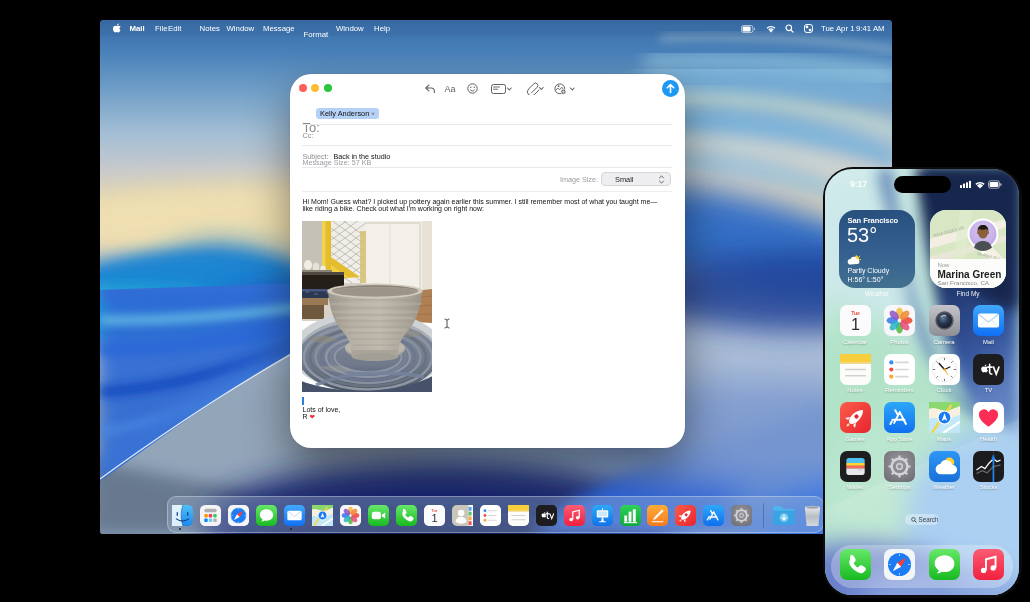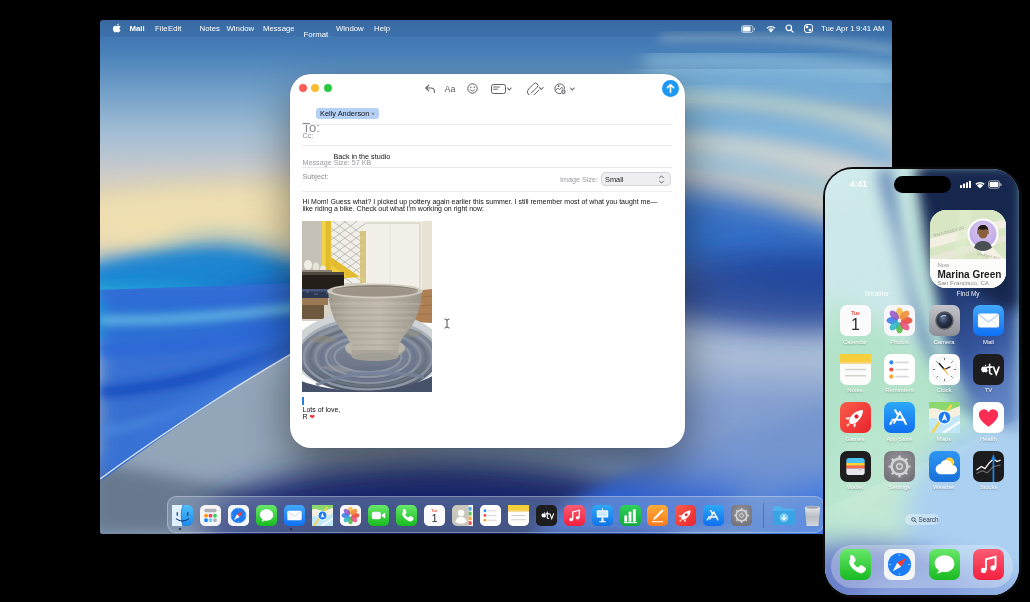--- a/index.html
+++ b/index.html
@@ -170,27 +170,27 @@
       <svg width="17" height="17" viewBox="0 0 17 17">
           <path d="M8.5 12.5 V5 M5.3 7.8 L8.5 4.6 L11.7 7.8" fill="none" stroke="#fff" stroke-width="1.6" stroke-linecap="round" stroke-linejoin="round"></path>
         </svg>
     </div>
 
     <div class="abs" style="left:13px;top:46px;font-size:13px;color:#8a8a8e;">To:</div>
     <div class="abs" style="left:26.5px;top:34px;height:11px;background:#b5d1f6;border-radius:3px;font-size:7.4px;color:#111;line-height:11px;padding:0 4px;">Kelly Anderson <span style="font-size:6px;color:#444;">˅</span></div>
     <div class="abs" style="left:12.5px;top:49.5px;width:369.5px;height:1px;background:#e9e9eb;"></div>
     <div class="abs" style="left:13px;top:57px;font-size:7.2px;color:#8a8a8e;">Cc:</div>
     <div class="abs" style="left:12.5px;top:71px;width:369.5px;height:1px;background:#e9e9eb;"></div>
-    <div class="abs" style="left:13px;top:77.5px;font-size:7.2px;color:#8a8a8e;margin-top:20px;">Subject:</div>
+    <div class="abs" style="left:13px;top:77.5px;font-size:7.2px;color:#8a8a8e;">Subject:</div>
     <div class="abs" style="left:44px;top:77.5px;font-size:7.2px;color:#111;">Back in the studio</div>
     <div class="abs" style="left:12.5px;top:92.5px;width:369.5px;height:1px;background:#e9e9eb;"></div>
     <div class="abs" style="left:13px;top:84px;font-size:7.2px;color:#9a9aa0;">Message Size: 57 KB</div>
     <div class="abs" style="left:270.5px;top:101px;font-size:7.2px;color:#9a9aa0;">Image Size:</div>
     <div class="abs" style="left:311.5px;top:97.5px;width:69.5px;height:14px;background:#eeeef0;border:0.5px solid #d6d6da;border-radius:4px;font-size:7.4px;color:#222;line-height:13px;">
-      <span style="padding-left:3px;">Small</span>
+      <span style="padding-left:13px;">Small</span>
       <svg class="abs" style="right:5px;top:2.5px;" width="7" height="9" viewBox="0 0 7 9">
           <path d="M1.2 3.2 L3.5 0.9 L5.8 3.2 M1.2 5.8 L3.5 8.1 L5.8 5.8" fill="none" stroke="#666" stroke-width="1"></path>
         </svg>
     </div>
     <div class="abs" style="left:12.5px;top:116.5px;width:369.5px;height:1px;background:#ededef;"></div>
 
     <div class="abs" style="left:13px;top:124px;width:365px;font-size:7px;line-height:7.3px;color:#111;">Hi Mom! Guess what? I picked up pottery again earlier this summer. I still remember most of what you taught me—like riding a bike. Check out what I'm working on right now:</div>
 
     <svg class="abs" style="left:12.5px;top:147px;" width="130" height="171" viewBox="0 0 130 171">
       <defs>
@@ -594,35 +594,46 @@
 
       <ellipse cx="175" cy="360" rx="95" ry="105" fill="#a2cbf0" filter="url(#pb12)"></ellipse>
 
       <ellipse cx="35" cy="425" rx="105" ry="52" fill="#5b73c6" filter="url(#pb12)"></ellipse>
       <ellipse cx="120" cy="440" rx="90" ry="45" fill="#7d9bdc" filter="url(#pb12)" opacity="0.85"></ellipse>
 
       <polygon points="0,426 0,340 194,250 194,426" fill="#ffffff" opacity="0.10"></polygon>
       <path d="M 0 345 L 194 255" stroke="#ffffff" stroke-width="1.5" opacity="0.35" filter="url(#pb7)"></path>
     </svg>
 
-    <div class="abs" style="left:25px;top:10px;font-size:8.5px;font-weight:bold;color:#fff;">4:41</div>
+    <div class="abs" style="left:25px;top:10px;font-size:8.5px;font-weight:bold;color:#fff;">9:17</div>
     <div class="abs" style="left:69px;top:7px;width:56.5px;height:17px;border-radius:8.5px;background:#000;"></div>
     <svg class="abs" style="left:135px;top:11px;" width="42" height="9" viewBox="0 0 42 9">
       <rect x="0" y="5" width="2" height="3" rx="0.6" fill="#fff"></rect>
         <rect x="3" y="3.6" width="2" height="4.4" rx="0.6" fill="#fff"></rect>
         <rect x="6" y="2.2" width="2" height="5.8" rx="0.6" fill="#fff"></rect>
         <rect x="9" y="0.8" width="2" height="7.2" rx="0.6" fill="#fff"></rect>
       <path d="M20 8.6 L17.2 5.7 a4 4 0 0 1 5.6 0 Z" fill="#fff"></path>
       <path d="M15.9 4.4 a5.9 5.9 0 0 1 8.2 0" fill="none" stroke="#fff" stroke-width="1.7"></path>
       <path d="M17.7 6.2 a3.3 3.3 0 0 1 4.6 0" fill="none" stroke="#fff" stroke-width="1.7"></path>
       <rect x="28.5" y="0.8" width="11" height="7.4" rx="2" fill="none" stroke="#fff" stroke-opacity="0.6"></rect>
       <rect x="29.6" y="1.9" width="8.8" height="5.2" rx="1.1" fill="#fff"></rect>
       <path d="M40.2 3 v3.2 a1.6 1.6 0 0 0 0 -3.2z" fill="#fff" fill-opacity="0.6"></path>
     </svg>
 
+    <div class="abs" style="left:14px;top:40.5px;width:76px;height:78px;border-radius:16px;overflow:hidden;background:linear-gradient(180deg,#27507e 0%,#356090 55%,#42718f 100%);color:#fff;">
+      <div class="abs" style="left:8.5px;top:6.5px;font-size:7.6px;font-weight:bold;letter-spacing:-0.1px;">San Francisco</div>
+      <div class="abs" style="left:8px;top:14px;font-size:20px;font-weight:400;">53°</div>
+      <svg class="abs" style="left:8px;top:45px;" width="14" height="10" viewBox="0 0 14 10">
+        <circle cx="9.5" cy="3.5" r="2.6" fill="#ffd335"></circle>
+        <path d="M9.3 1 v-1.6 M12 2 l1.2 -1.2 M12.3 4.5 h1.7" stroke="#ffd335" stroke-width="0.9"></path>
+        <path d="M3.5 9.5 a2.8 2.8 0 0 1 0 -5.6 a3.4 3.4 0 0 1 6.4 0.4 a2.4 2.4 0 0 1 0.5 4.8 z" fill="#fff"></path>
+      </svg>
+      <div class="abs" style="left:8.5px;top:57.5px;font-size:7px;">Partly Cloudy</div>
+      <div class="abs" style="left:8.5px;top:66px;font-size:7px;">H:56° L:50°</div>
+    </div>
     <div class="abs" style="left:22px;top:120.5px;width:60px;text-align:center;font-size:6.5px;color:#fff;opacity:0.9;">Weather</div>
 
     <div class="abs" style="left:105.4px;top:40.5px;width:76px;height:78px;border-radius:16px;overflow:hidden;background:#d8e6cc;">
       <svg width="76" height="78" viewBox="0 0 76 78" style="position:absolute;left:0;top:0;">
         <rect width="76" height="78" fill="#d9e6c4"></rect>
         <path d="M-5 30 L80 8 L80 16 L-5 40 Z" fill="#f2efe2"></path>
         <path d="M-5 48 L80 24 L80 30 L-5 56 Z" fill="#e8e6d6"></path>
         <path d="M30 0 L42 0 L30 78 L20 78 Z" fill="#dfeccf" opacity="0.7"></path>
         <path d="M55 30 L80 55 L80 70 L48 36 Z" fill="#f5f2e4"></path>
         <text x="4" y="27" font-size="4" fill="#9a9a90" opacity="0.8" transform="rotate(-15 4 27)" font-family="Liberation Sans, sans-serif">RINA GREEN DR</text>

